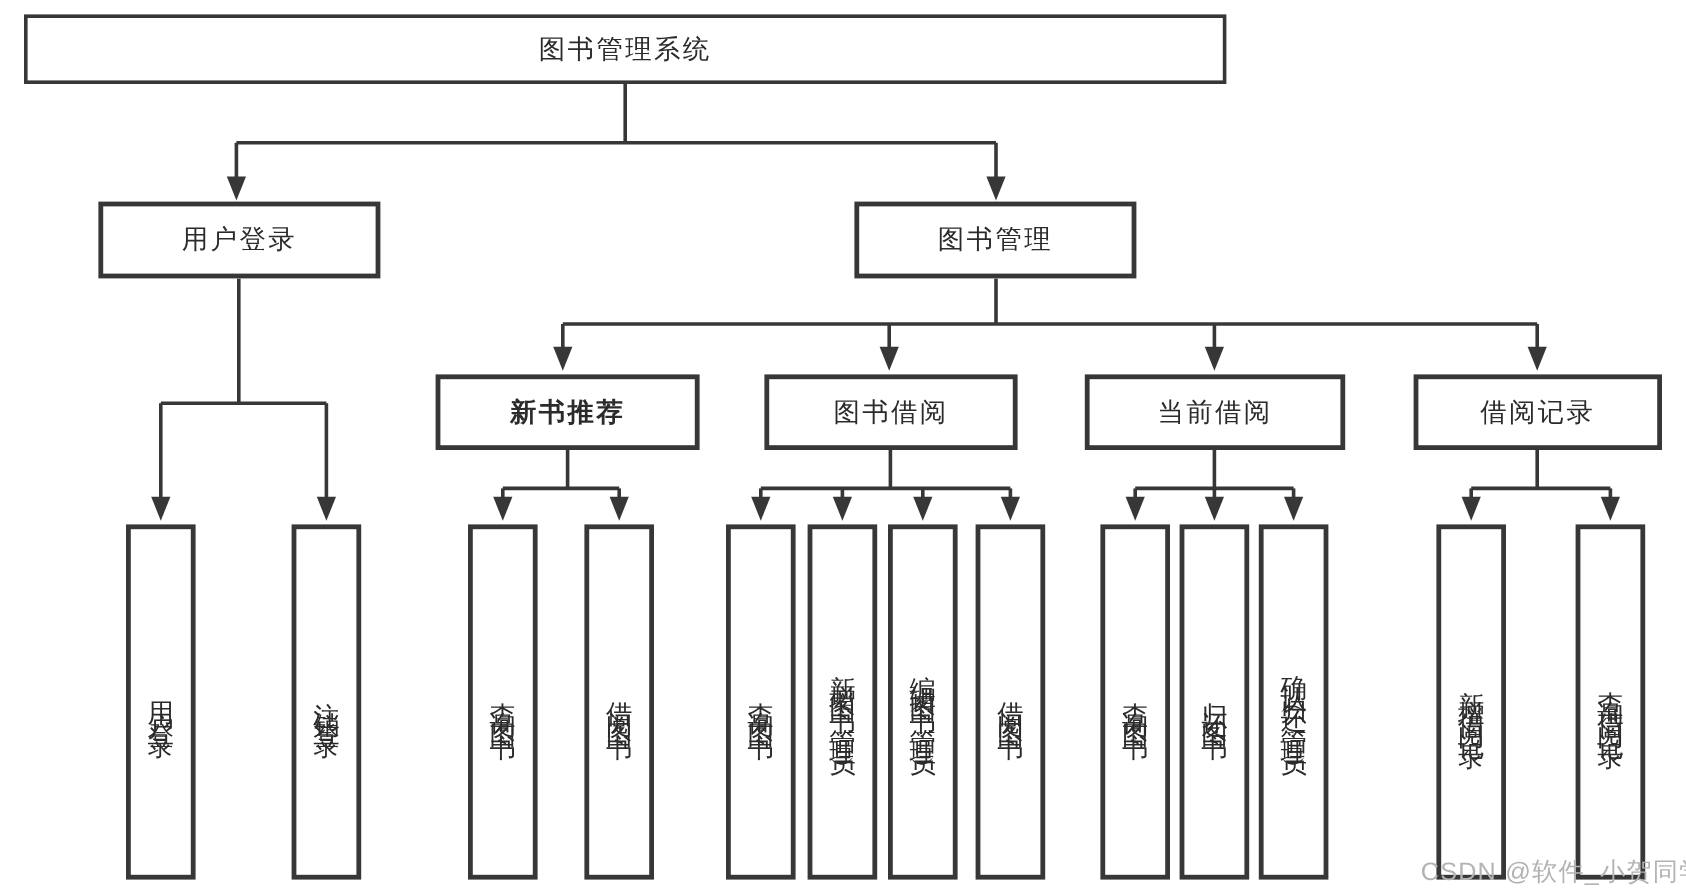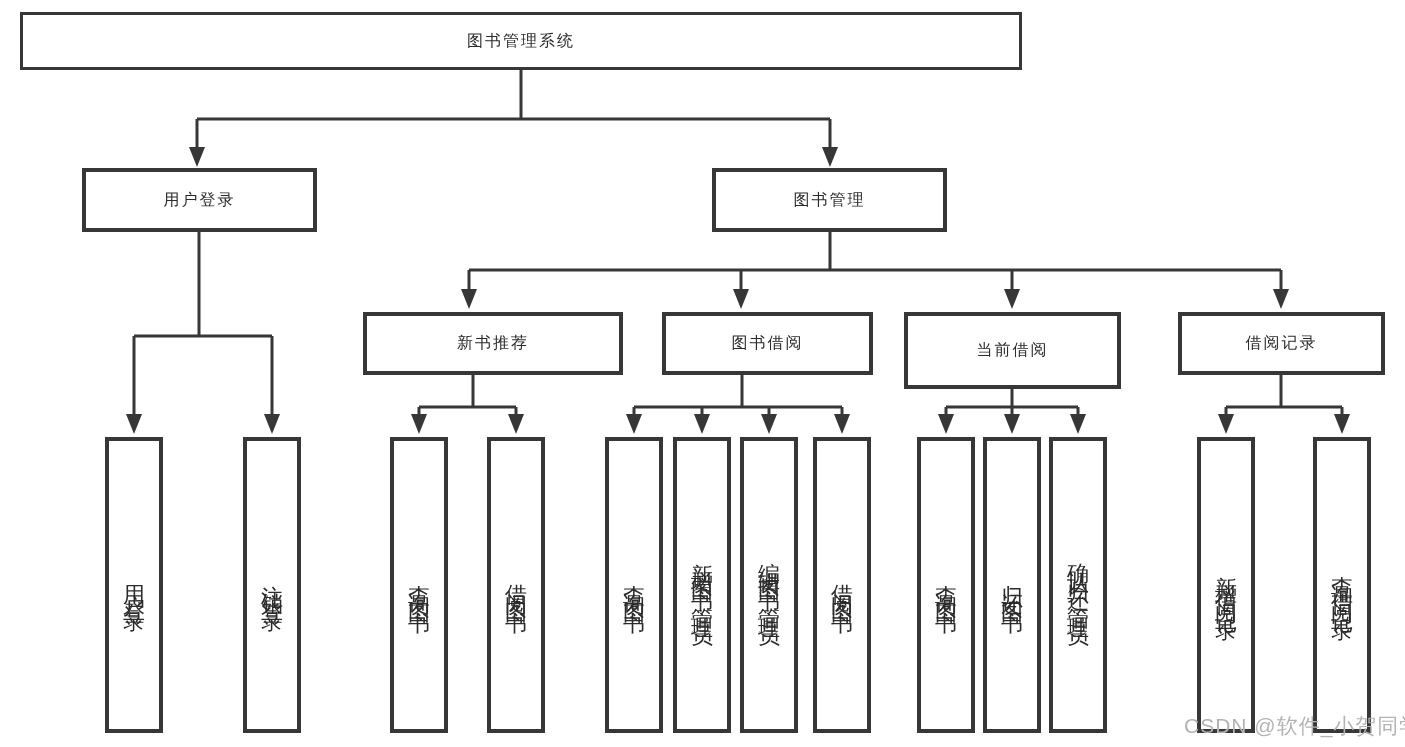--- a/index.html
+++ b/index.html
@@ -26,21 +26,21 @@
     box-sizing: border-box;
     background: #ffffff;
     border: 3px solid #373737;
     display: flex;
     align-items: center;
     justify-content: center;
     z-index: 1;
     color: #2b2b2b;
   }
   .node.h {
-    font-size: 16px;
+    font-size: 22px;
     letter-spacing: 2px;
     white-space: nowrap;
   }
   .node.lvl1, .node.lvl2, .node.leaf {
     border-width: 4px;
   }
   .node.leaf {
     width: 58px;
     top: 437px;
     height: 296px;
@@ -146,27 +146,27 @@
     <span>图书管理系统</span>
   </div>
 
   <div class="node h lvl1" style="left:82px; top:168px; width:235px; height:64px;">
     <span>用户登录</span>
   </div>
   <div class="node h lvl1" style="left:712px; top:168px; width:235px; height:64px;text-align:center;">
     <span>图书管理</span>
   </div>
 
-  <div class="node h lvl2" style="left:363px; top:312px; width:260px; height:63px;">
+  <div class="node h lvl2" style="left:363px; top:312px; width:220px; height:63px;font-weight:bold;">
     <span>新书推荐</span>
   </div>
-  <div class="node h lvl2" style="left:637px; top:312px; width:211px; height:63px;margin-left:25px;">
+  <div class="node h lvl2" style="left:637px; top:312px; width:211px; height:63px;">
     <span>图书借阅</span>
   </div>
-  <div class="node h lvl2" style="left:904px; top:312px; width:217px; height:77px;">
+  <div class="node h lvl2" style="left:904px; top:312px; width:217px; height:63px;">
     <span>当前借阅</span>
   </div>
   <div class="node h lvl2" style="left:1178px; top:312px; width:207px; height:63px;">
     <span>借阅记录</span>
   </div>
 
   <div class="node leaf" style="left:105px;">
     <span class="vtext">用户登录</span>
   </div>
   <div class="node leaf" style="left:243px;">

